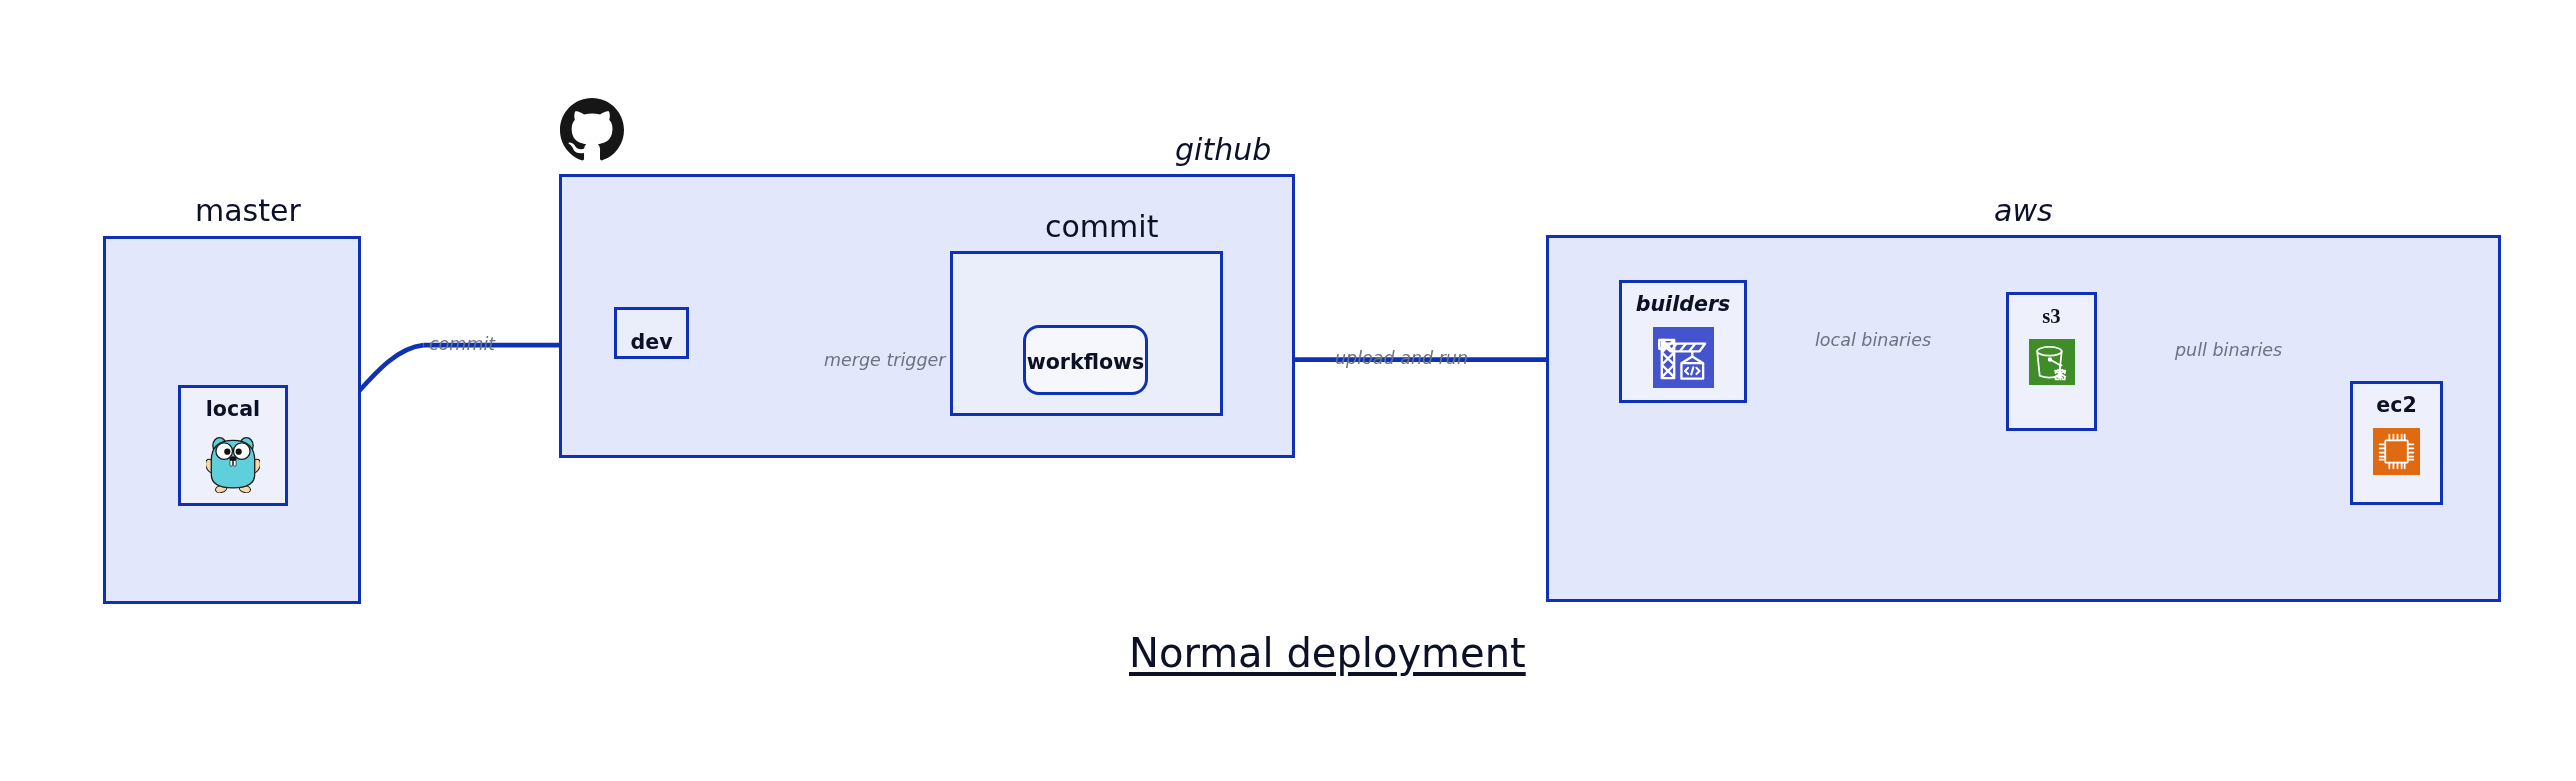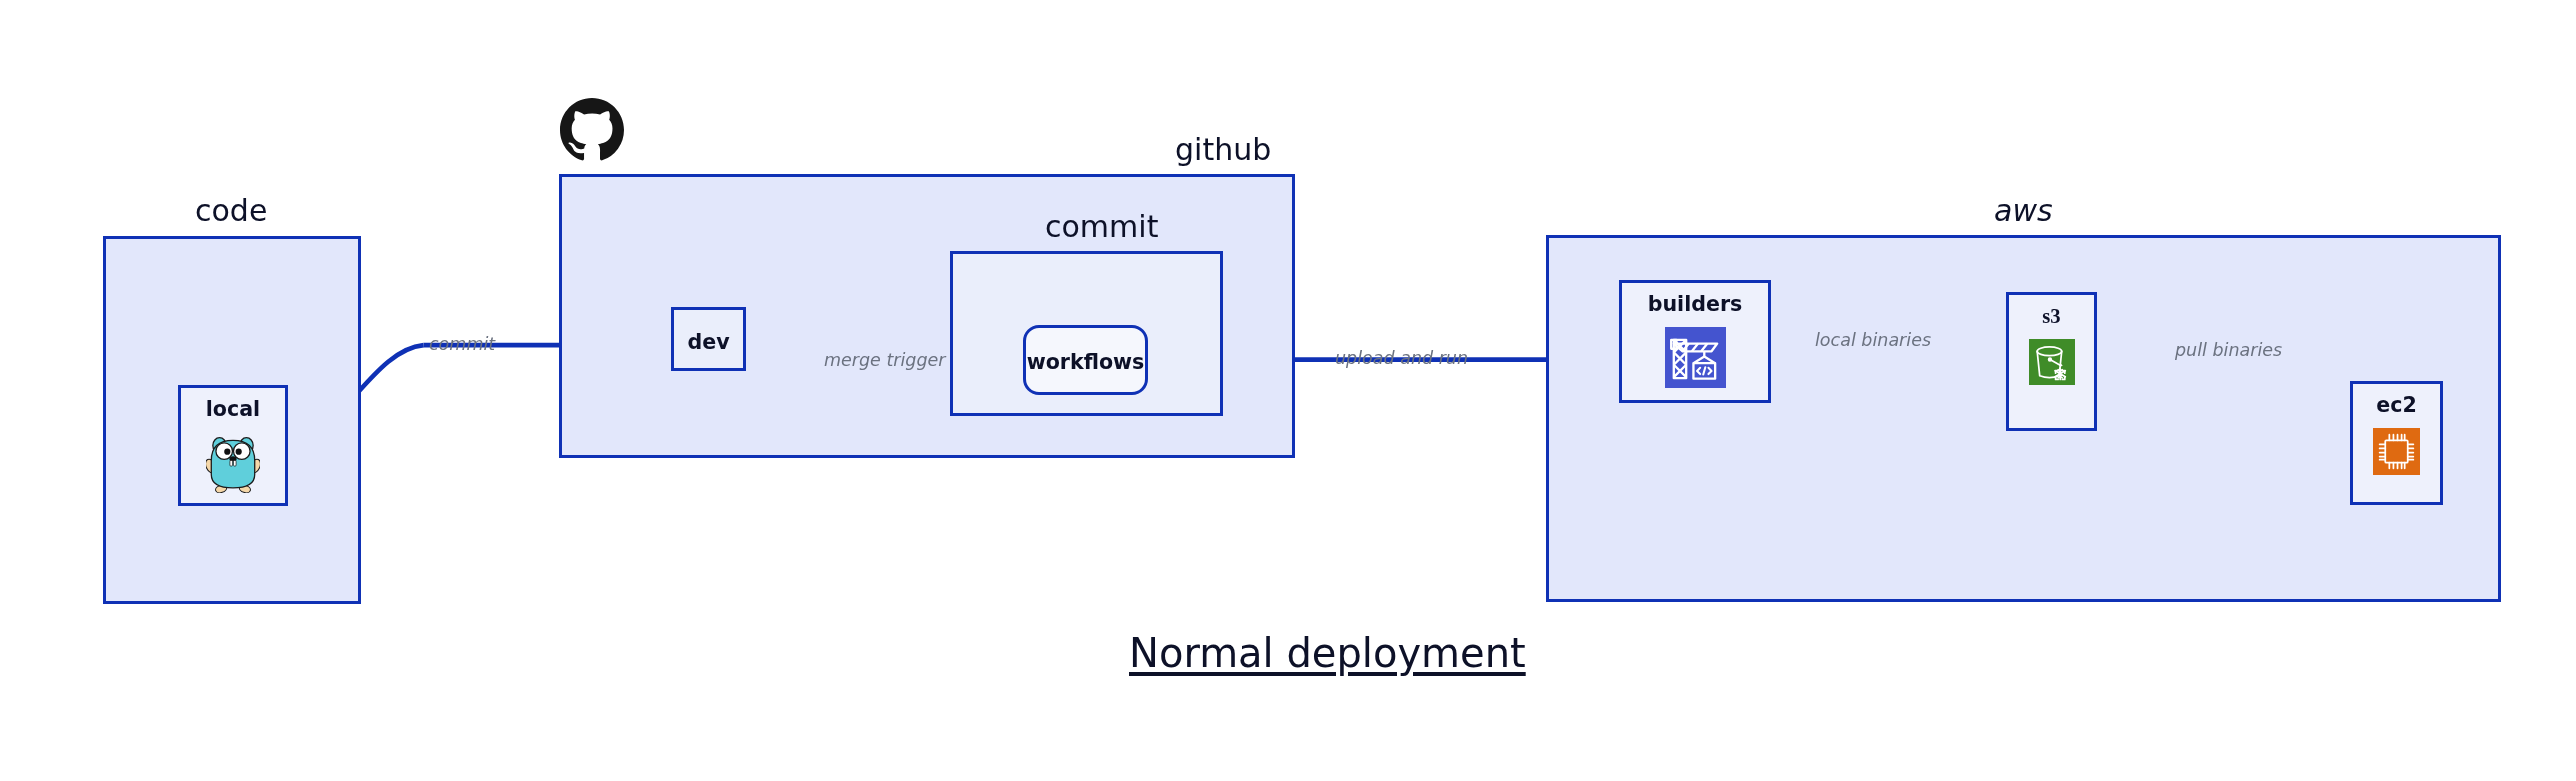--- a/index.html
+++ b/index.html
@@ -107,21 +107,21 @@
     <g>
       <path d="M 3406,663 L 3890,663" fill="none" stroke="#0f31b5" stroke-width="9" marker-end="url(#ah)"></path>
     </g>
 
     <g>
       <path d="M 4073,690 C 4190,690 4240,700 4310,718" fill="none" stroke="#0f31b5" stroke-width="9"></path>
       <path d="M 4330,745 C 4420,790 4470,820 4522,860" fill="none" stroke="#0f31b5" stroke-width="9" marker-end="url(#ah)"></path>
     </g>
   </svg>
 
-  <div class="group-label" style="left:195px;top:196px;">code</div>
+  <div class="group-label" style="left:195px;top:196px;">master</div>
 
   <div class="group" style="left:103px;top:236px;width:258px;height:368px;">
   </div>
 
   <div class="node" style="left:178px;top:385px;width:110px;height:121px;">
     <div class="node-label">local</div>
     <div class="node-icon">
       <svg width="54" height="61" viewBox="0 0 104 118">
 
         <ellipse cx="26" cy="26" rx="13" ry="15" fill="#5fcfdb" stroke="#1b1b1b" stroke-width="2.5"></ellipse>
@@ -154,48 +154,48 @@
       <path d="M8 0C3.58 0 0 3.58 0 8c0 3.54 2.29 6.53 5.47 7.59.4.07.55-.17.55-.38
                0-.19-.01-.82-.01-1.49-2.01.37-2.53-.49-2.69-.94-.09-.23-.48-.94-.82-1.13
                -.28-.15-.68-.52-.01-.53.63-.01 1.08.58 1.23.82.72 1.21 1.87.87 2.33.66
                .07-.52.28-.87.51-1.07-1.78-.2-3.64-.89-3.64-3.95 0-.87.31-1.59.82-2.15
                -.08-.2-.36-1.02.08-2.12 0 0 .67-.21 2.2.82a7.42 7.42 0 0 1 2-.27c.68 0 1.36.09 2 .27
                1.53-1.04 2.2-.82 2.2-.82.44 1.1.16 1.92.08 2.12.51.56.82 1.27.82 2.15 0 3.07-1.87 3.75-3.65 3.95
                .29.25.54.73.54 1.48 0 1.07-.01 1.93-.01 2.2 0 .21.15.46.55.38A8.01 8.01 0 0 0 16 8c0-4.42-3.58-8-8-8z"></path>
     </svg>
   </div>
 
-  <div class="group-label" style="left:1175px;top:135px;">github</div>
+  <div class="group-label" style="left:1175px;top:135px;font-style:italic;">github</div>
 
   <div class="group" style="left:559px;top:174px;width:736px;height:284px;">
   </div>
 
   <div class="group-label" style="left:1045px;top:212px;">commit</div>
 
   <div class="group inner" style="left:950px;top:251px;width:273px;height:165px;">
   </div>
 
-  <div class="node" style="left:671px;top:307px;width:75px;height:64px;background:#eaeefb;">
+  <div class="node" style="left:614px;top:307px;width:75px;height:52px;background:#eaeefb;">
     <div class="node-label" style="margin-top:21.6px;">dev</div>
   </div>
 
   <div class="node" style="left:1023px;top:325px;width:125px;height:70px;background:#f5f7fd;border-radius:16px;">
     <div class="node-label" style="margin-top:24px;">workflows</div>
   </div>
 
   <div class="edge-label" style="left:824px;top:352px;">merge trigger</div>
 
   <div class="edge-label" style="left:1335px;top:350px;">upload and run</div>
 
   <div class="group-label" style="left:1994px;top:196px;font-style:italic;">aws</div>
 
   <div class="group" style="left:1546px;top:235px;width:955px;height:367px;">
   </div>
 
-  <div class="node" style="left:1619px;top:280px;width:152px;height:123px;">
+  <div class="node" style="left:1619px;top:280px;width:128px;height:123px;font-style:italic;">
     <div class="node-label">builders</div>
     <div class="node-icon">
       <svg width="61" height="61" viewBox="0 0 118 118">
         <rect x="0" y="0" width="118" height="118" fill="#4454cf"></rect>
         <g fill="none" stroke="#ffffff" stroke-width="4.5" stroke-linejoin="round">
 
           <rect x="17" y="25" width="24" height="74"></rect>
           <path d="M17,25 L41,49 M41,25 L17,49 M17,49 L41,73 M41,49 L17,73 M17,73 L41,97 M41,73 L17,97"></path>
 
           <rect x="12" y="25" width="10" height="17"></rect>

